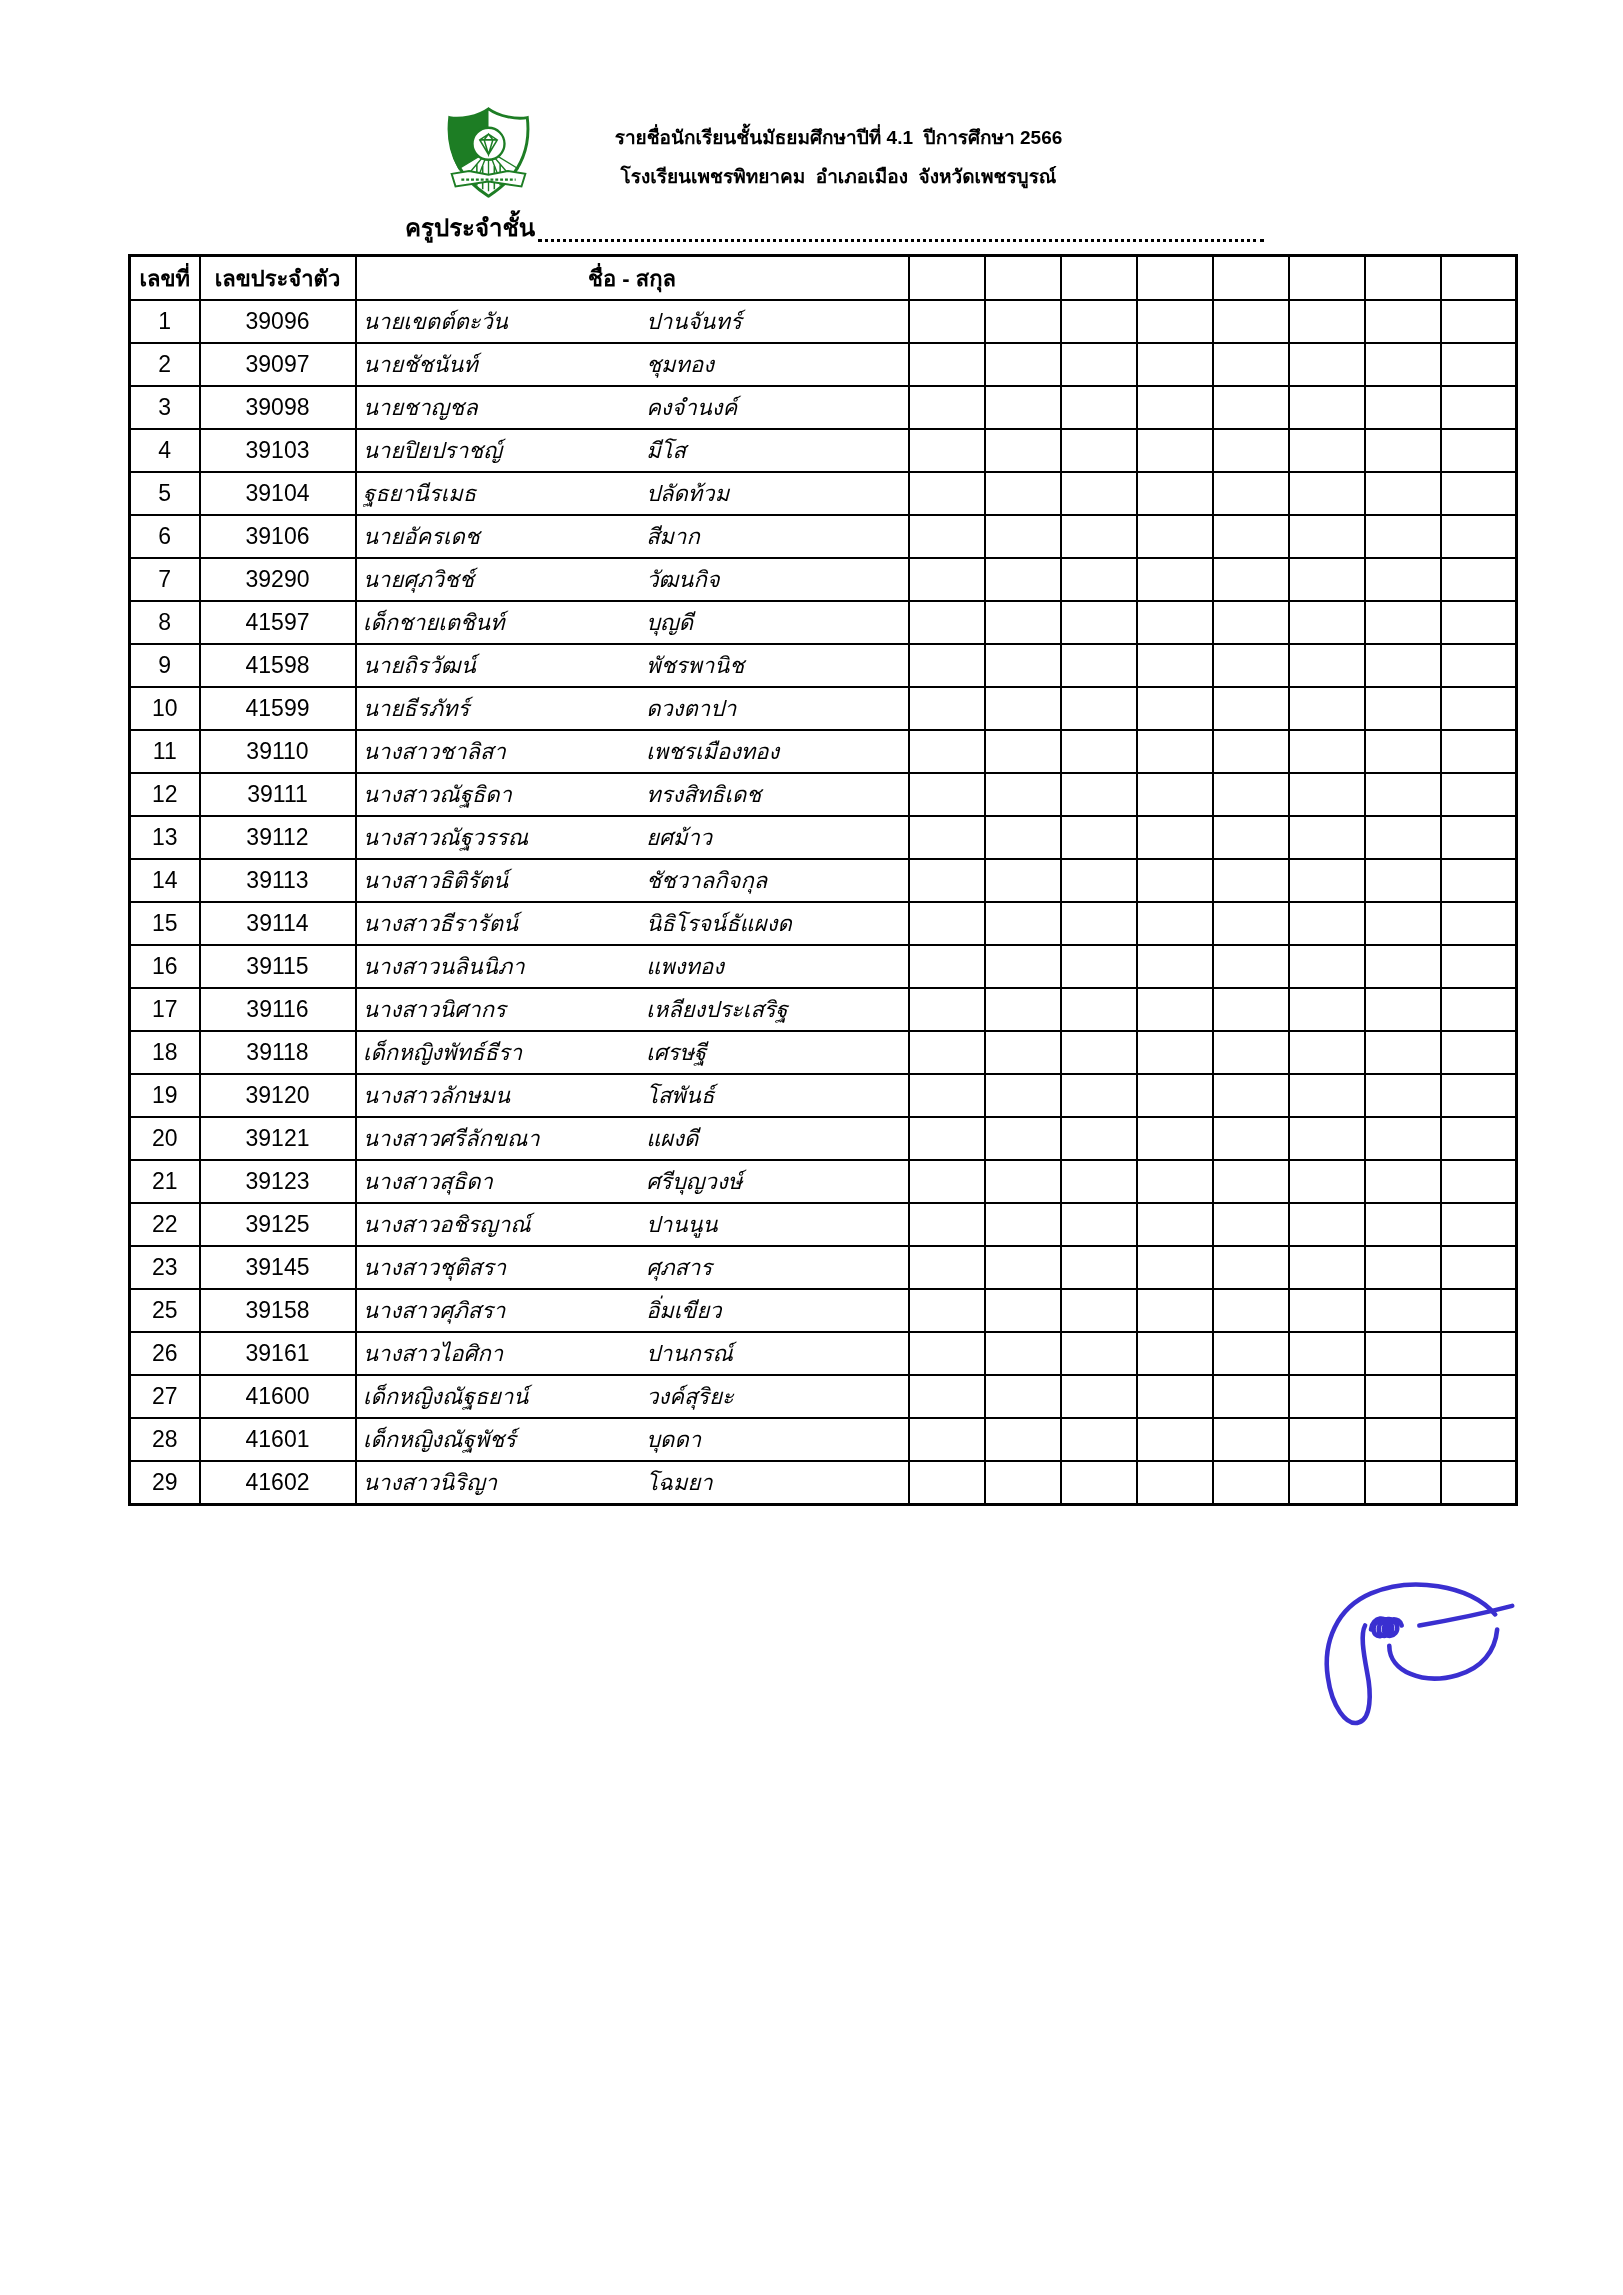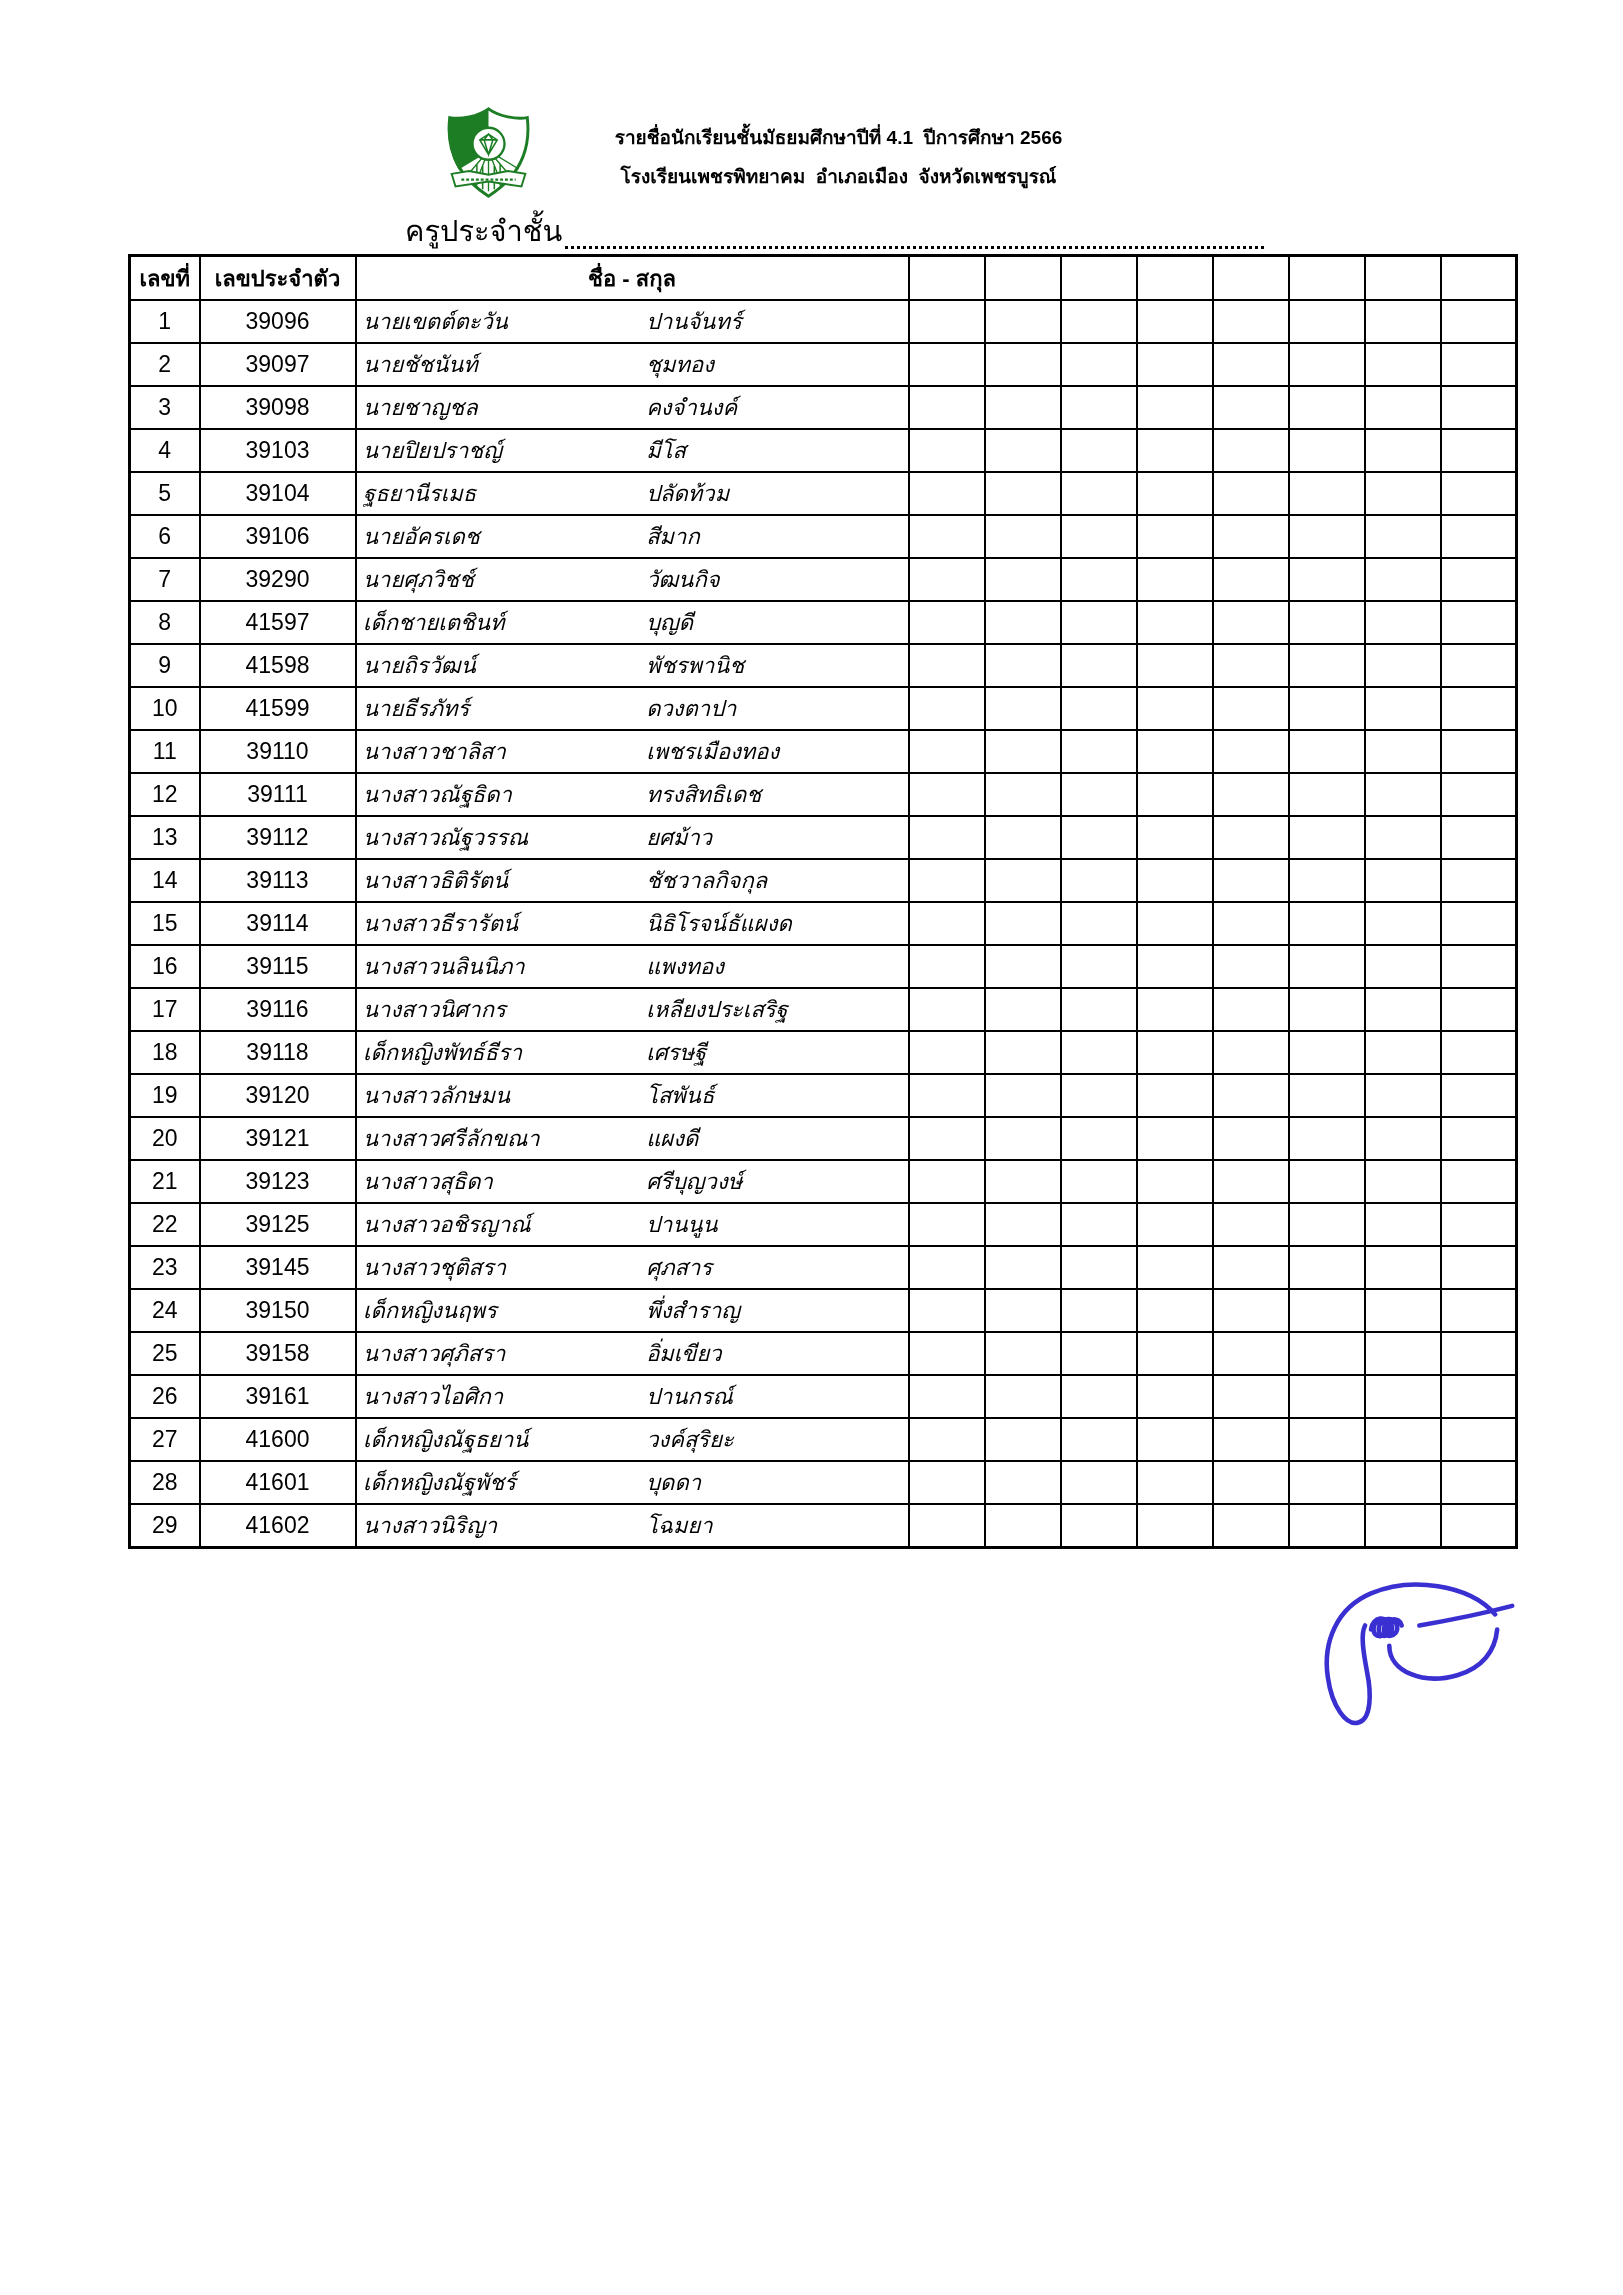--- a/index.html
+++ b/index.html
@@ -9,21 +9,21 @@
     margin:0 auto; overflow:hidden;
   }
   
   .crest { position:absolute; left:440px; top:103px; width:97px; height:99px; }
   .titles { position:absolute; left:367px; top:118px; width:943px; text-align:center; }
   .title-line { font-size:19px; font-weight:bold; line-height:39px; white-space:pre; }
   .teacher-line {
     position:absolute; left:405px; top:208px; width:859px;
     display:flex; align-items:flex-end;
   }
-  .teacher-label { font-size:29px; font-weight:normal; white-space:pre; }
+  .teacher-label { font-size:24px; font-weight:bold; white-space:pre; }
   .dotted-fill { flex:1; border-bottom:3.3px dotted #000; margin:0 0 5.2px 2.6px; height:0; }
   
   table.roster {
     position:absolute; left:128px; top:254px;
     border-collapse:collapse; table-layout:fixed;
     border:3.3px solid #000;
   }
   table.roster th, table.roster td { border:2.6px solid #000; padding:0; overflow:hidden; }
   table.roster thead th { height:42px; font-size:22px; font-weight:bold; text-align:center; vertical-align:middle; }
   table.roster tbody td { height:41px; vertical-align:middle; }
@@ -499,38 +499,20 @@
           <td class="c-blank"></td>
           <td class="c-blank"></td>
           <td class="c-blank"></td>
           <td class="c-blank"></td>
           <td class="c-blank"></td>
           <td class="c-blank"></td>
           <td class="c-blank"></td>
           <td class="c-blank"></td>
         </tr>
         <tr>
-          <td class="c-no">24</td>
-          <td class="c-id">39150</td>
-          <td class="c-name">
-            <div class="name-wrap">
-              <span class="fname">เด็กหญิงนฤพร</span>
-              <span class="lname">พึ่งสำราญ</span>
-            </div>
-          </td>
-          <td class="c-blank"></td>
-          <td class="c-blank"></td>
-          <td class="c-blank"></td>
-          <td class="c-blank"></td>
-          <td class="c-blank"></td>
-          <td class="c-blank"></td>
-          <td class="c-blank"></td>
-          <td class="c-blank"></td>
-        </tr>
-        <tr>
           <td class="c-no">25</td>
           <td class="c-id">39158</td>
           <td class="c-name">
             <div class="name-wrap">
               <span class="fname">นางสาวศุภิสรา</span>
               <span class="lname">อิ่มเขียว</span>
             </div>
           </td>
           <td class="c-blank"></td>
           <td class="c-blank"></td>

